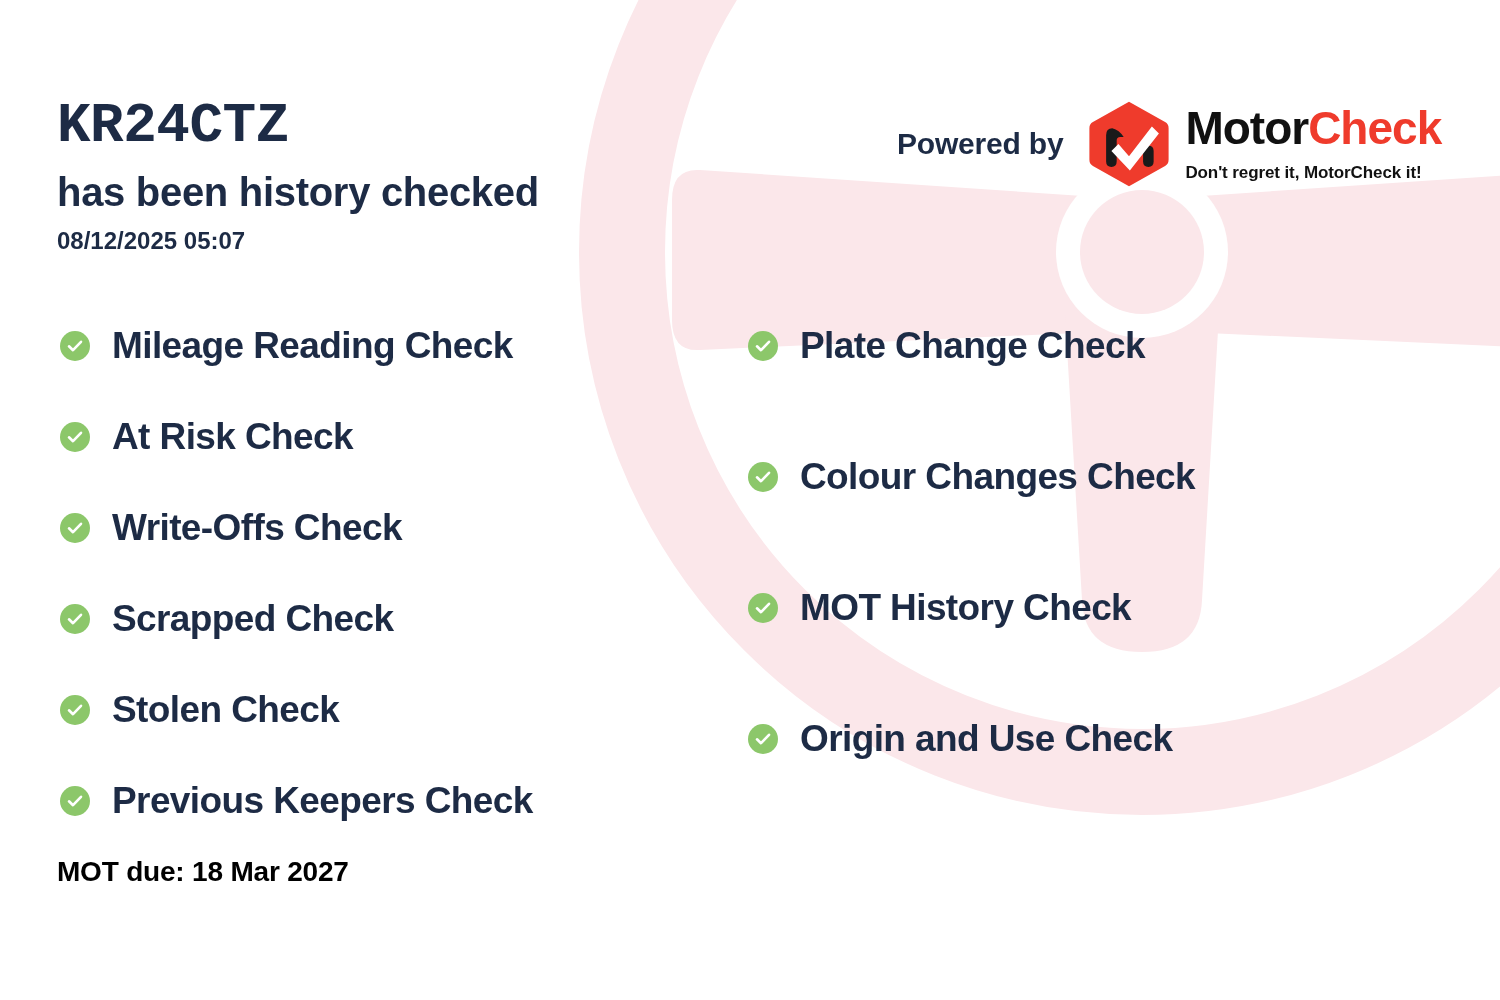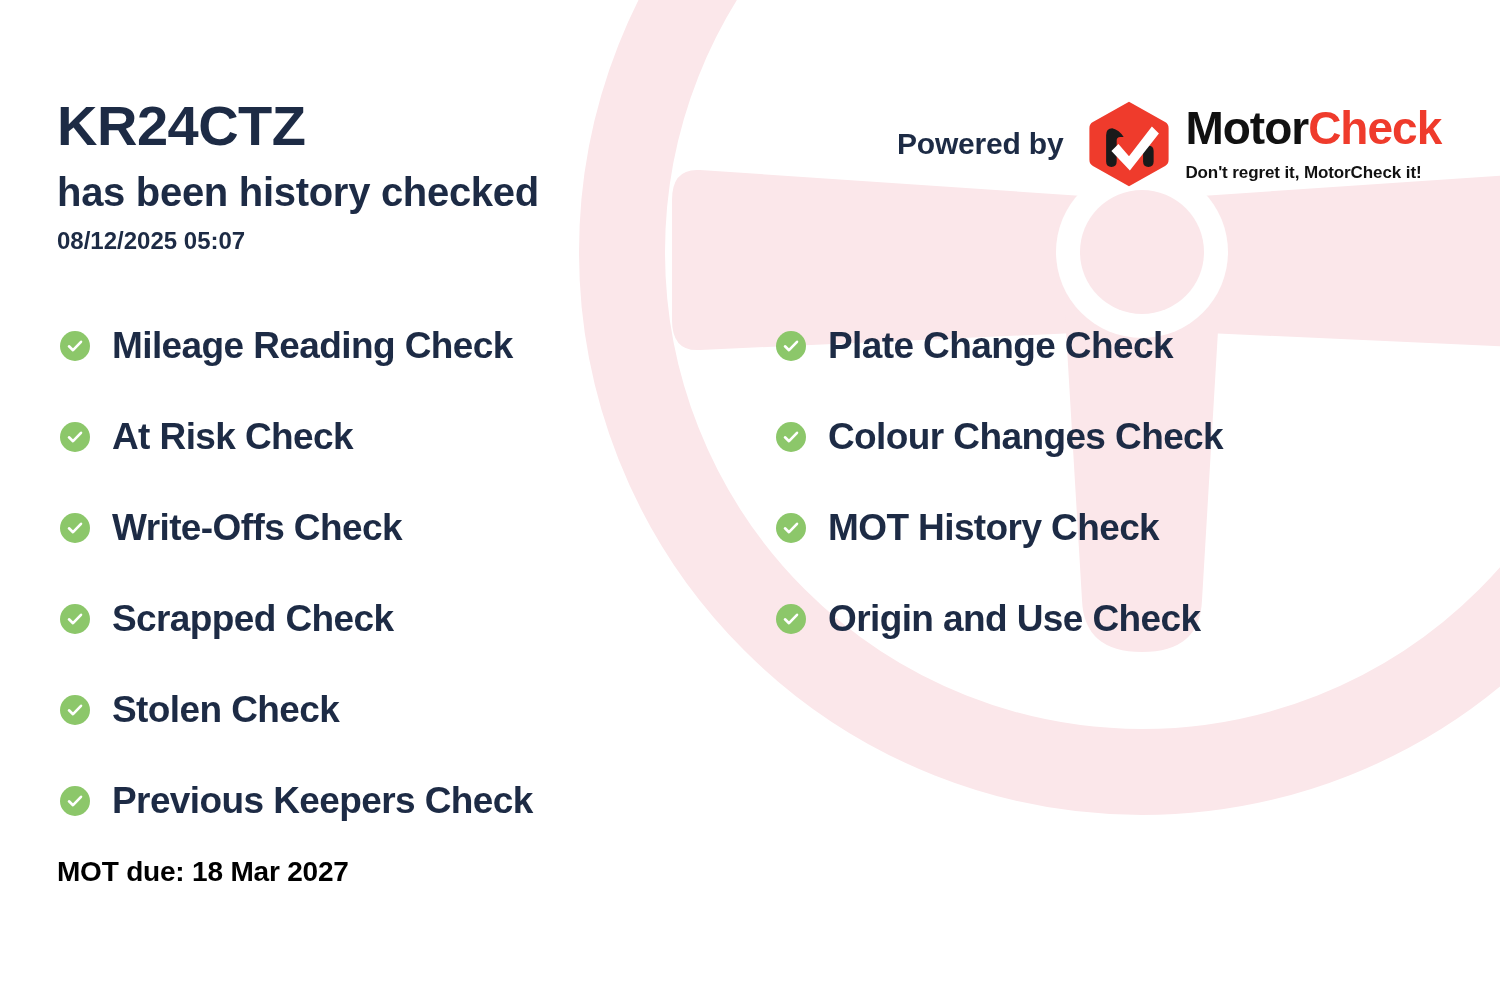--- a/index.html
+++ b/index.html
@@ -39,20 +39,21 @@
 
   .plate {
     position: absolute;
     left: 57px;
     top: 98px;
     font-size: 56px;
     font-weight: 700;
     letter-spacing: -0.5px;
     color: #1d2b45;
     line-height: 1;
+    font-family: Liberation Mono, monospace;
   }
   .subtitle {
     position: absolute;
     left: 57px;
     top: 170px;
     font-size: 40px;
     font-weight: 700;
     letter-spacing: -0.3px;
     color: #1d2b45;
     line-height: 1.1;
@@ -108,21 +109,21 @@
     white-space: nowrap;
   }
 
   
   .check-col {
     position: absolute;
     display: flex;
     flex-direction: column;
   }
   #col-left  { left: 60px;  top: 300px; }
-  #col-right { left: 776px; top: 300px; }
+  #col-right { left: 748px; top: 300px; gap: 40px; }
 
   .check-item {
     display: flex;
     align-items: center;
     gap: 22px;
     height: 91px;
   }
   .check-badge {
     width: 30px;
     height: 30px;

